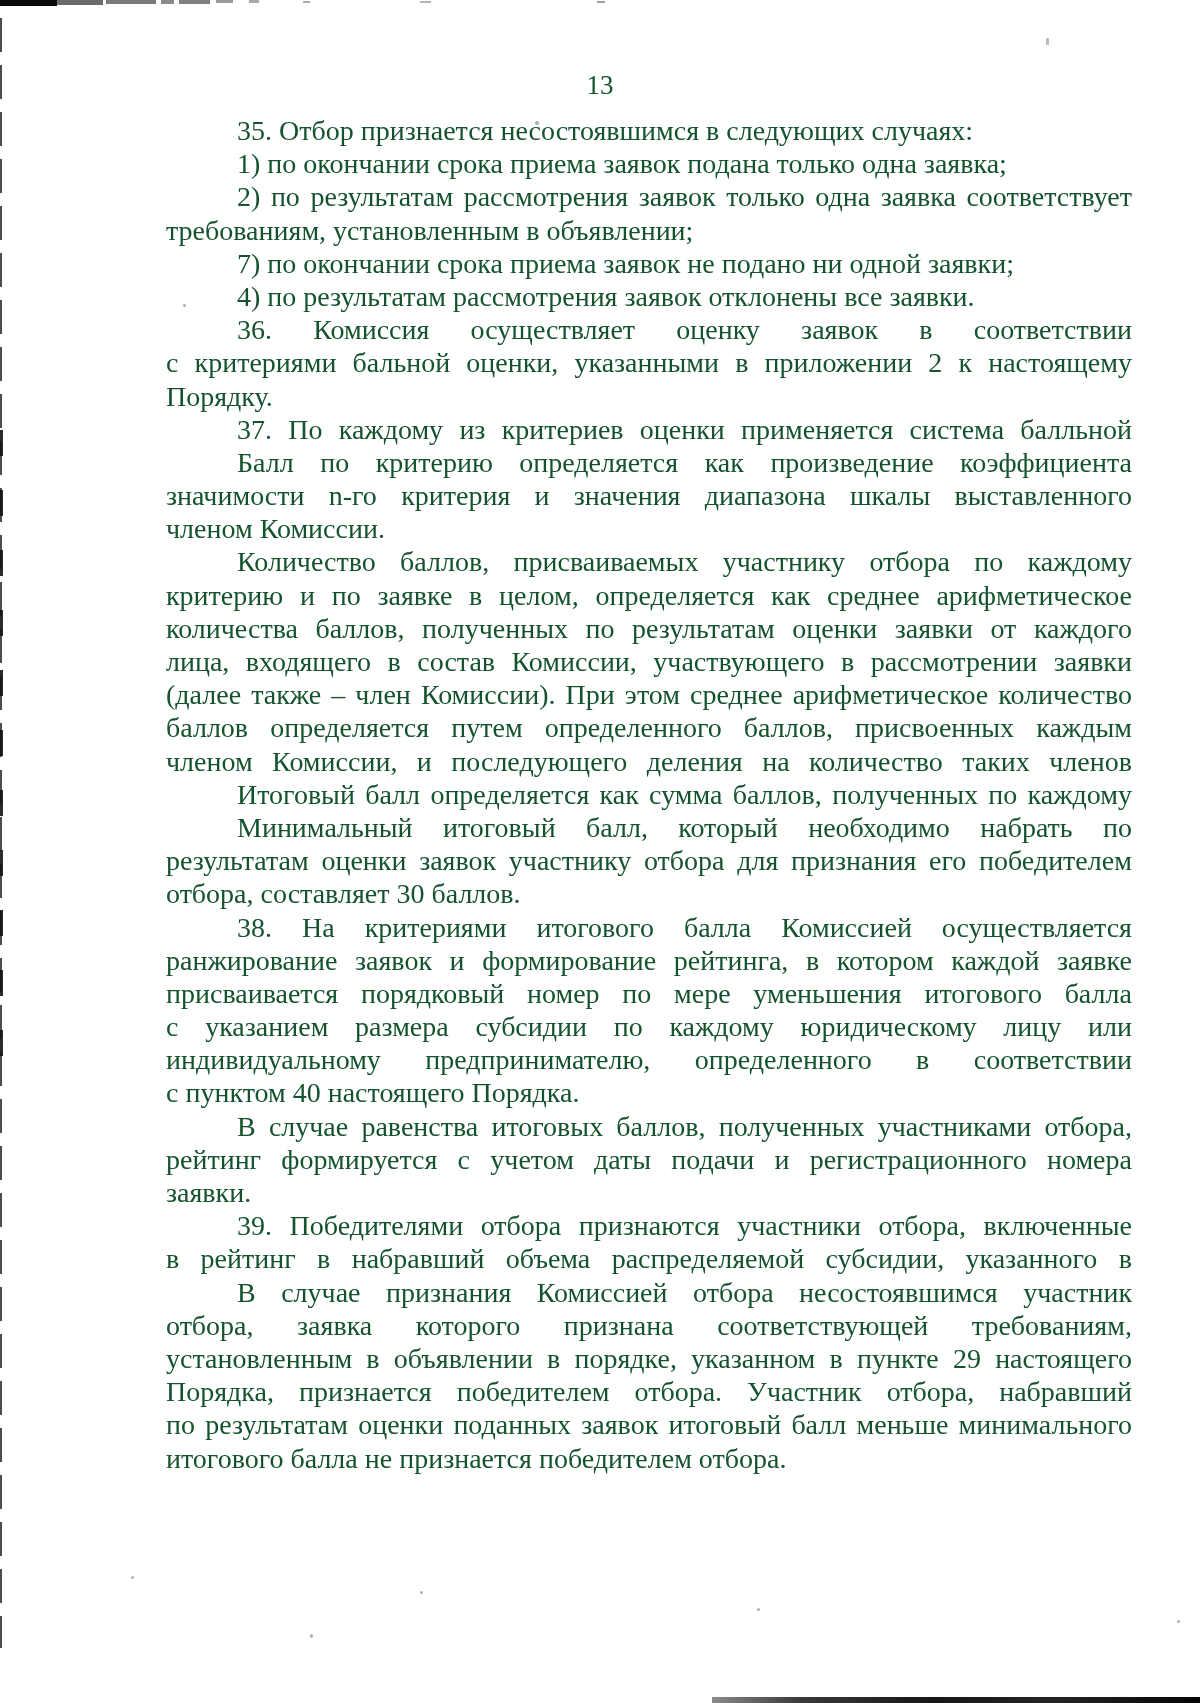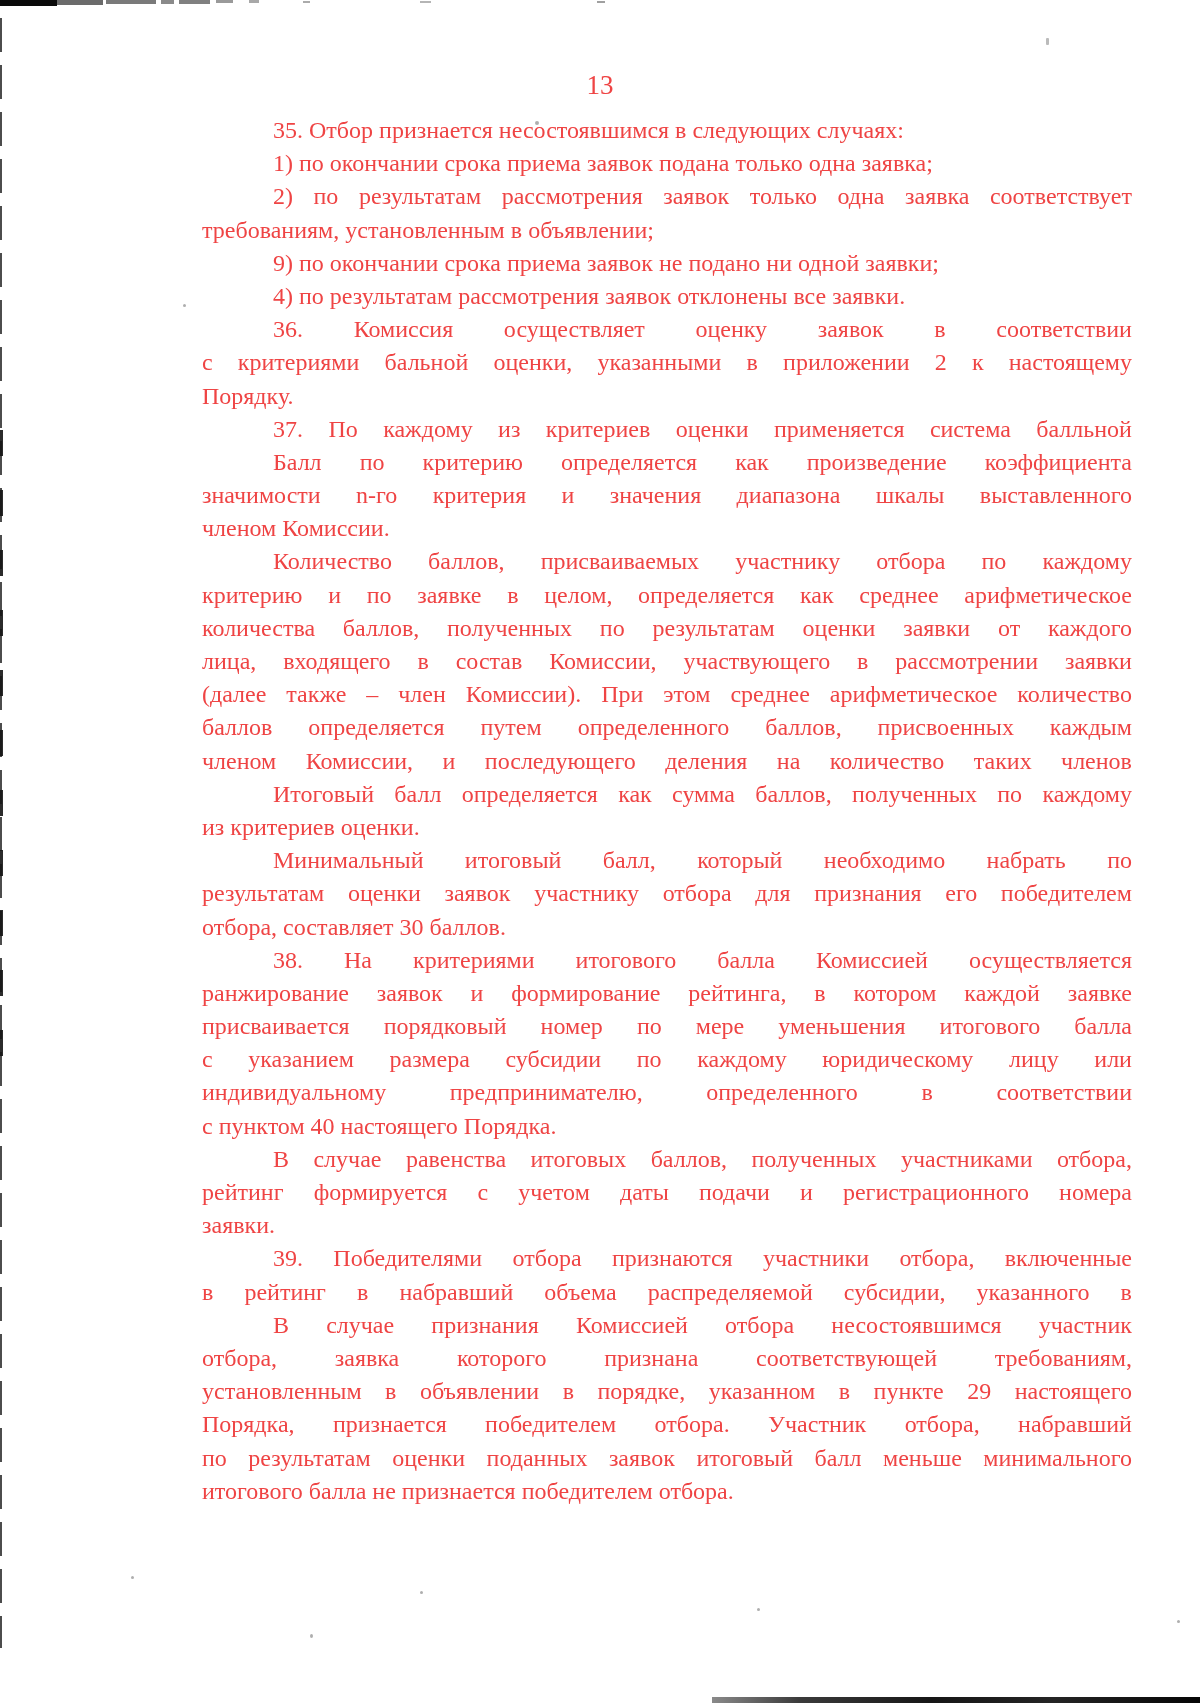--- a/index.html
+++ b/index.html
@@ -2,38 +2,37 @@
 <html lang="ru"><head>
 <meta charset="utf-8">
 <style>
   html,body{margin:0;padding:0;background:#e8e8e8;}
   .page{
     position:relative;
     width:1200px;height:1703px;
     background:#ffffff;
     overflow:hidden;
     font-family:"Liberation Serif","DejaVu Serif",serif;
-    color:#ef4444;
+    color:#14532d;
   }
   
   .pagenum{
     position:absolute;top:70px;left:0;width:1200px;
     text-align:center;font-size:27px;line-height:30px;
   }
   
   .textblock{
     position:absolute;left:166px;top:114px;width:966px;
   }
   .para{margin:0;padding:0;}
   .line{
     height:33.2px;line-height:33.2px;
-    font-size:24px;
+    font-size:28px;
     overflow:hidden;
     white-space:nowrap;
-    margin-left:36px;
   }
   .line.just{
     display:flex;justify-content:space-between;
     white-space:normal;
   }
   .line.first{padding-left:71px;}
   .line.just span{flex:0 0 auto;display:block;}
   
   .art{position:absolute;pointer-events:none;}
   .top-bar-1{left:0;top:0;width:57px;height:6px;background:#0a0a0a;}
@@ -114,21 +113,21 @@
           <span>рассмотрения</span>
           <span>заявок</span>
           <span>только</span>
           <span>одна</span>
           <span>заявка</span>
           <span>соответствует</span>
         </div>
         <div class="line">требованиям, установленным в объявлении;</div>
       </div>
       <div class="para">
-        <div class="line first">9) по окончании срока приема заявок не подано ни одной заявки;</div>
+        <div class="line first">7) по окончании срока приема заявок не подано ни одной заявки;</div>
       </div>
       <div class="para">
         <div class="line first">4) по результатам рассмотрения заявок отклонены все заявки.</div>
       </div>
       <div class="para">
         <div class="line first just">
           <span>36.</span>
           <span>Комиссия</span>
           <span>осуществляет</span>
           <span>оценку</span>
@@ -267,21 +266,20 @@
           <span>Итоговый</span>
           <span>балл</span>
           <span>определяется</span>
           <span>как</span>
           <span>сумма</span>
           <span>баллов,</span>
           <span>полученных</span>
           <span>по</span>
           <span>каждому</span>
         </div>
-        <div class="line">из критериев оценки.</div>
       </div>
       <div class="para">
         <div class="line first just">
           <span>Минимальный</span>
           <span>итоговый</span>
           <span>балл,</span>
           <span>который</span>
           <span>необходимо</span>
           <span>набрать</span>
           <span>по</span>

